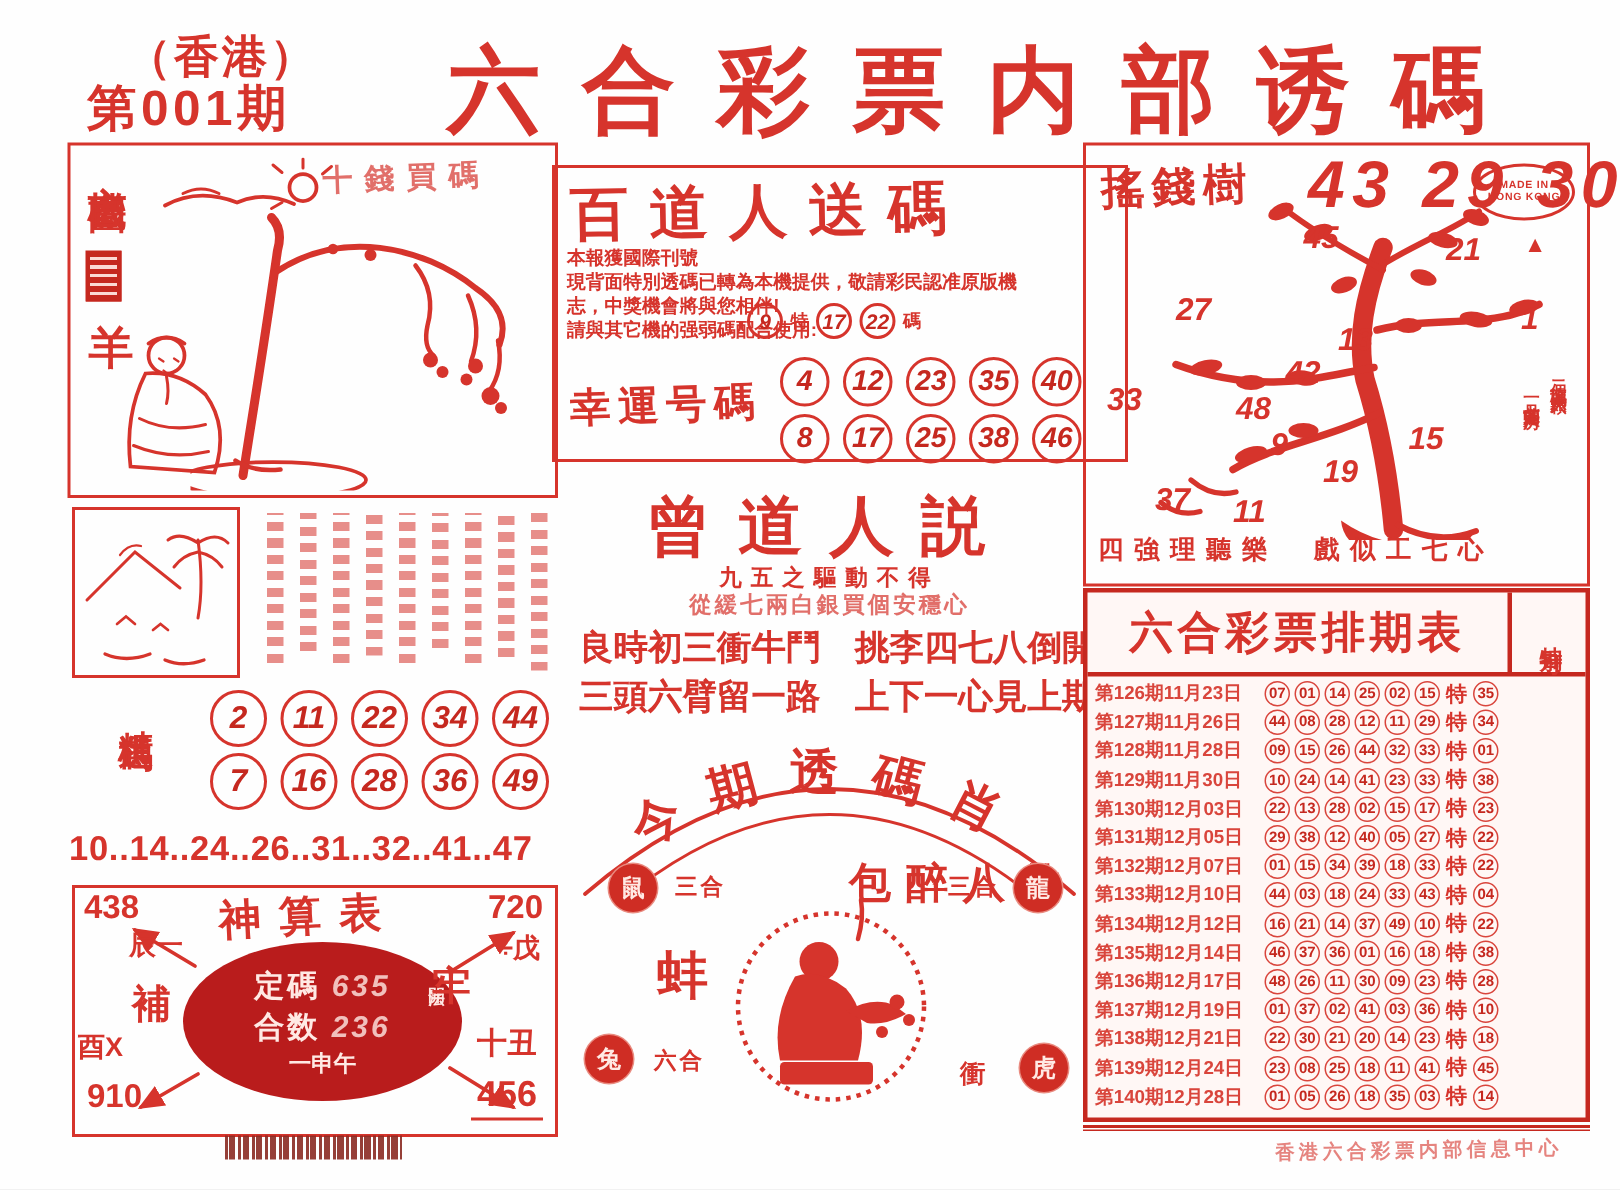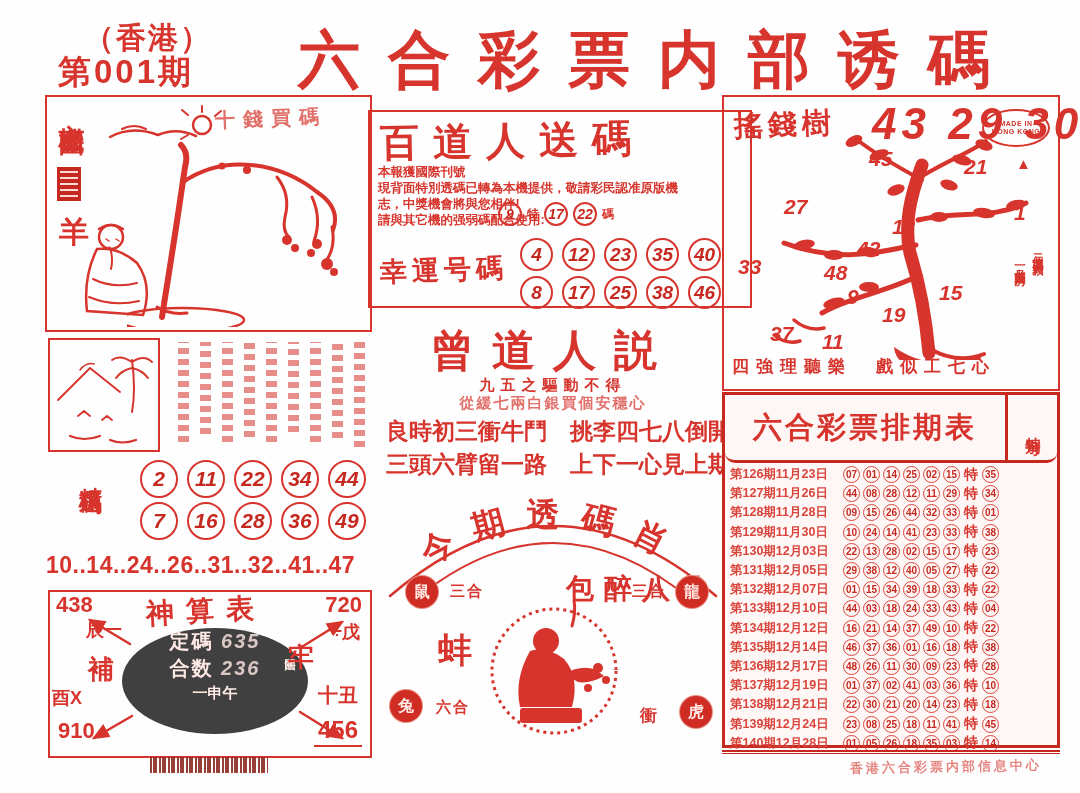--- a/index.html
+++ b/index.html
@@ -42,22 +42,22 @@
     font-weight:bold; font-style:italic; color:#c5281f;
   }
   .sel-rows .ncircle { width:38px; height:38px; font-size:21px; }
   .sel-row1 { left:140px; top:460px; }
   .sel-row2 { left:140px; top:502px; }
 
   .seq-line { left:46px; top:552px; font-size:23px; font-weight:bold; letter-spacing:.5px; white-space:nowrap; }
 
   .shensuan-box { left:48px; top:590px; width:324px; height:168px; border:2.5px solid #d6342c; }
   .ss-title { left:96px; top:0px; font-size:28px; font-weight:bold; letter-spacing:12px; transform:rotate(-3deg); white-space:nowrap; }
-  .ss-ellipse { left:72px; top:36px; width:186px; height:106px; background:#404040; border-radius:50%;
-    display:flex; flex-direction:column; align-items:center; justify-content:flex-start; color:#ffe9e4; }
+  .ss-ellipse { left:72px; top:36px; width:186px; height:106px; background:#b91c1c; border-radius:50%;
+    display:flex; flex-direction:column; align-items:center; justify-content:center; color:#ffe9e4; }
   .ss-ellipse .row { font-size:20px; font-weight:bold; letter-spacing:2px; }
   .ss-ellipse .val { opacity:.8; font-style:italic; }
   .ss-ellipse .btm { font-size:15px; font-weight:bold; margin-top:2px; }
   .ss-side { left:232px; top:58px; writing-mode:vertical-rl; font-size:11px; color:#ffe9e4; font-weight:bold; }
   .ss-corner { font-weight:bold; white-space:nowrap; }
   .ss-456 { border-bottom:2.5px solid #d6342c; padding:0 4px 1px; }
 
   .barcode { left:150px; top:757px; width:118px; height:16px; opacity:.9;
     background:repeating-linear-gradient(90deg,#8a2a22 0 2px,transparent 2px 3px,#8a2a22 3px 7px,transparent 7px 9px); }
   .copyright { left:290px; top:792px; font-size:16px; font-weight:bold; letter-spacing:5px; opacity:.8; }
@@ -95,21 +95,21 @@
   .hk-stamp { left:258px; top:12px; width:68px; height:38px; border:2.5px solid #d6342c; border-radius:50%;
     display:flex; flex-direction:column; align-items:center; justify-content:center; line-height:8px; }
   .hk-stamp span { font-size:7px; font-weight:bold; letter-spacing:.5px; }
   .tri-mark { left:292px; top:58px; font-size:15px; }
   .tree-num { position:absolute; font-size:21px; font-weight:bold; font-style:italic; white-space:nowrap; }
   .tree-side1 { left:306px; top:148px; writing-mode:vertical-rl; font-size:11px; font-weight:bold; letter-spacing:2px; }
   .tree-side2 { left:288px; top:162px; writing-mode:vertical-rl; font-size:11px; font-weight:bold; letter-spacing:1px; }
   .tree-caption { left:8px; top:258px; width:322px; font-size:17px; font-weight:bold; letter-spacing:7px; white-space:nowrap; }
 
   .sched-box { left:722px; top:392px; width:338px; height:356px; border:3px solid #c5281f; background:#fff7f5; }
-  .sched-head { display:flex; height:68px; border-bottom:3px solid #c5281f;border-radius:10px; }
+  .sched-head { display:flex; height:56px; border-bottom:3px solid #c5281f; }
   .sched-title { flex:1; display:flex; align-items:center; justify-content:center;
     font-size:29px; font-weight:bold; letter-spacing:3px; white-space:nowrap; }
   .sched-spec { width:52px; border-left:3px solid #c5281f; display:flex; align-items:center; justify-content:center;
     writing-mode:vertical-rl; font-size:15px; font-weight:bold; letter-spacing:2px; }
   .sched-body { display:flex; flex-direction:column; justify-content:space-around; height:292px; padding:2px 2px 2px 5px; }
   .sched-row { display:flex; align-items:center; gap:3px; }
   .sched-label { width:110px; font-size:12.5px; font-weight:bold; white-space:nowrap; color:#d9453c; }
   .mini { width:17px; height:17px; border:1.5px solid #d9453c; border-radius:50%;
     display:flex; align-items:center; justify-content:center; font-size:10px; font-weight:bold; color:#c5281f; flex:none; }
   .sched-te { font-size:14px; font-weight:bold; margin:0 1px; }

